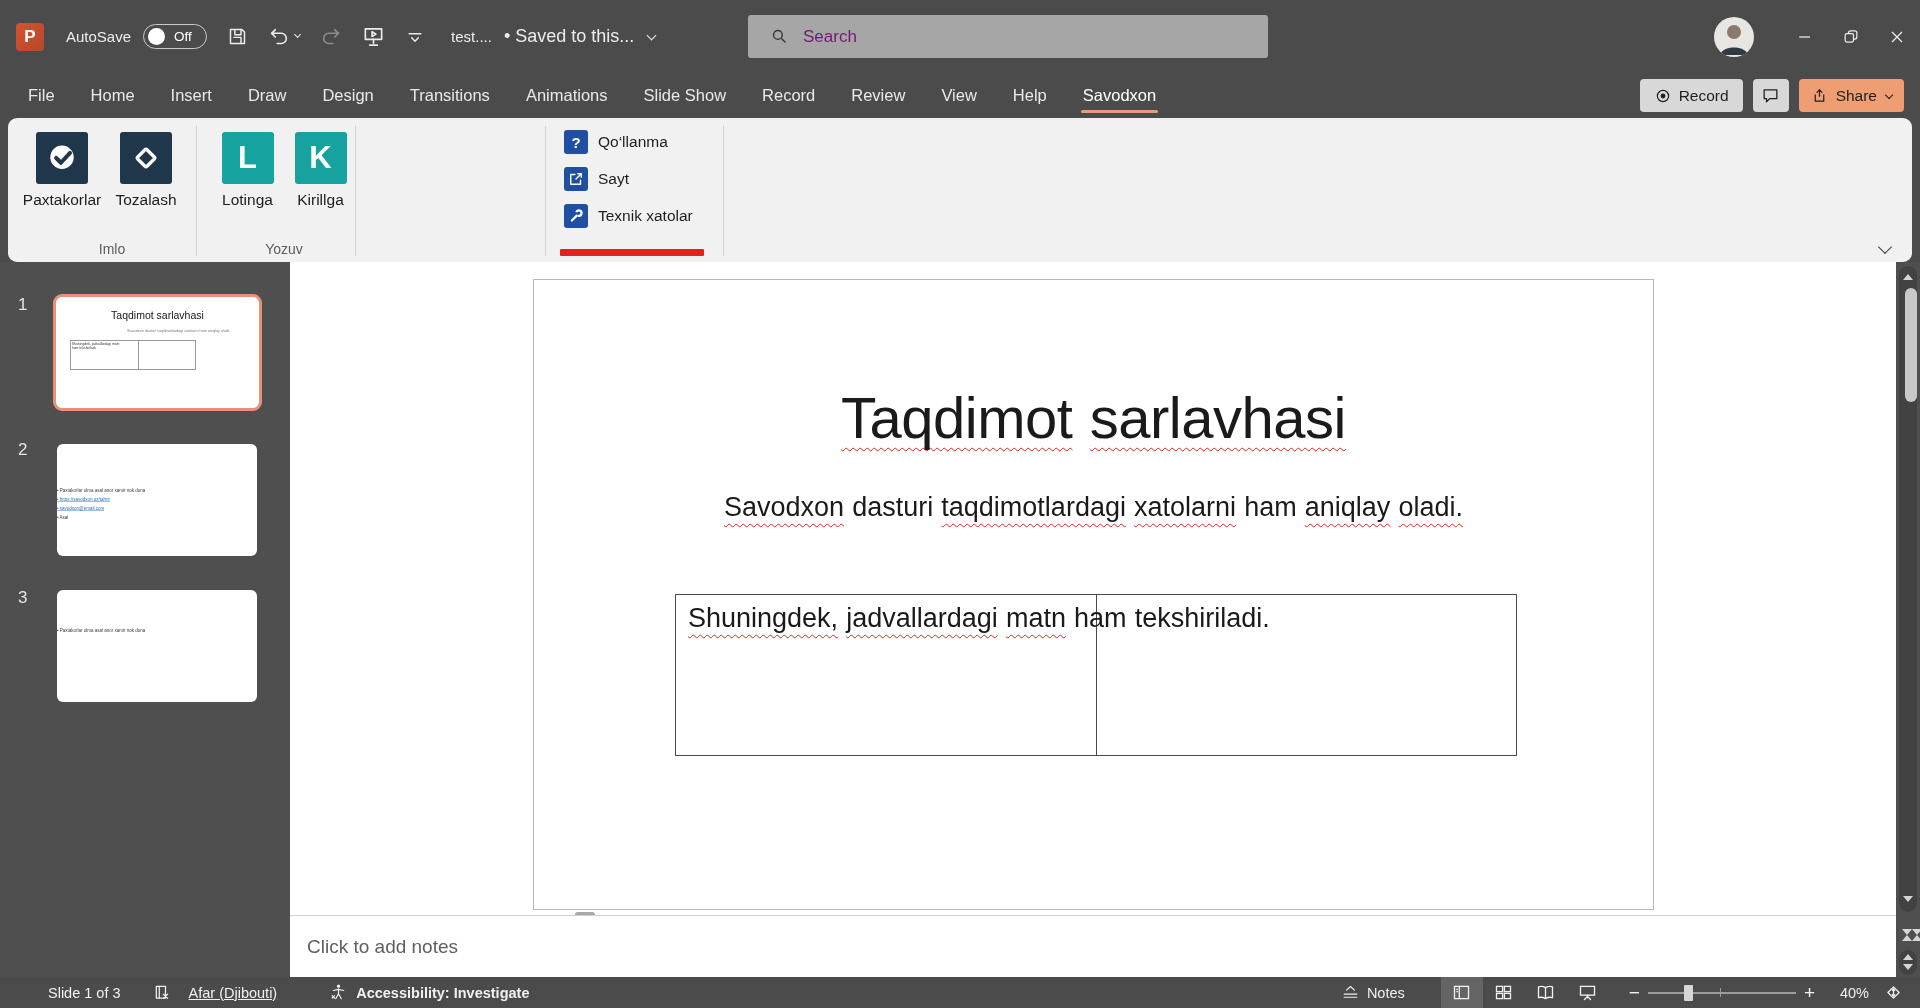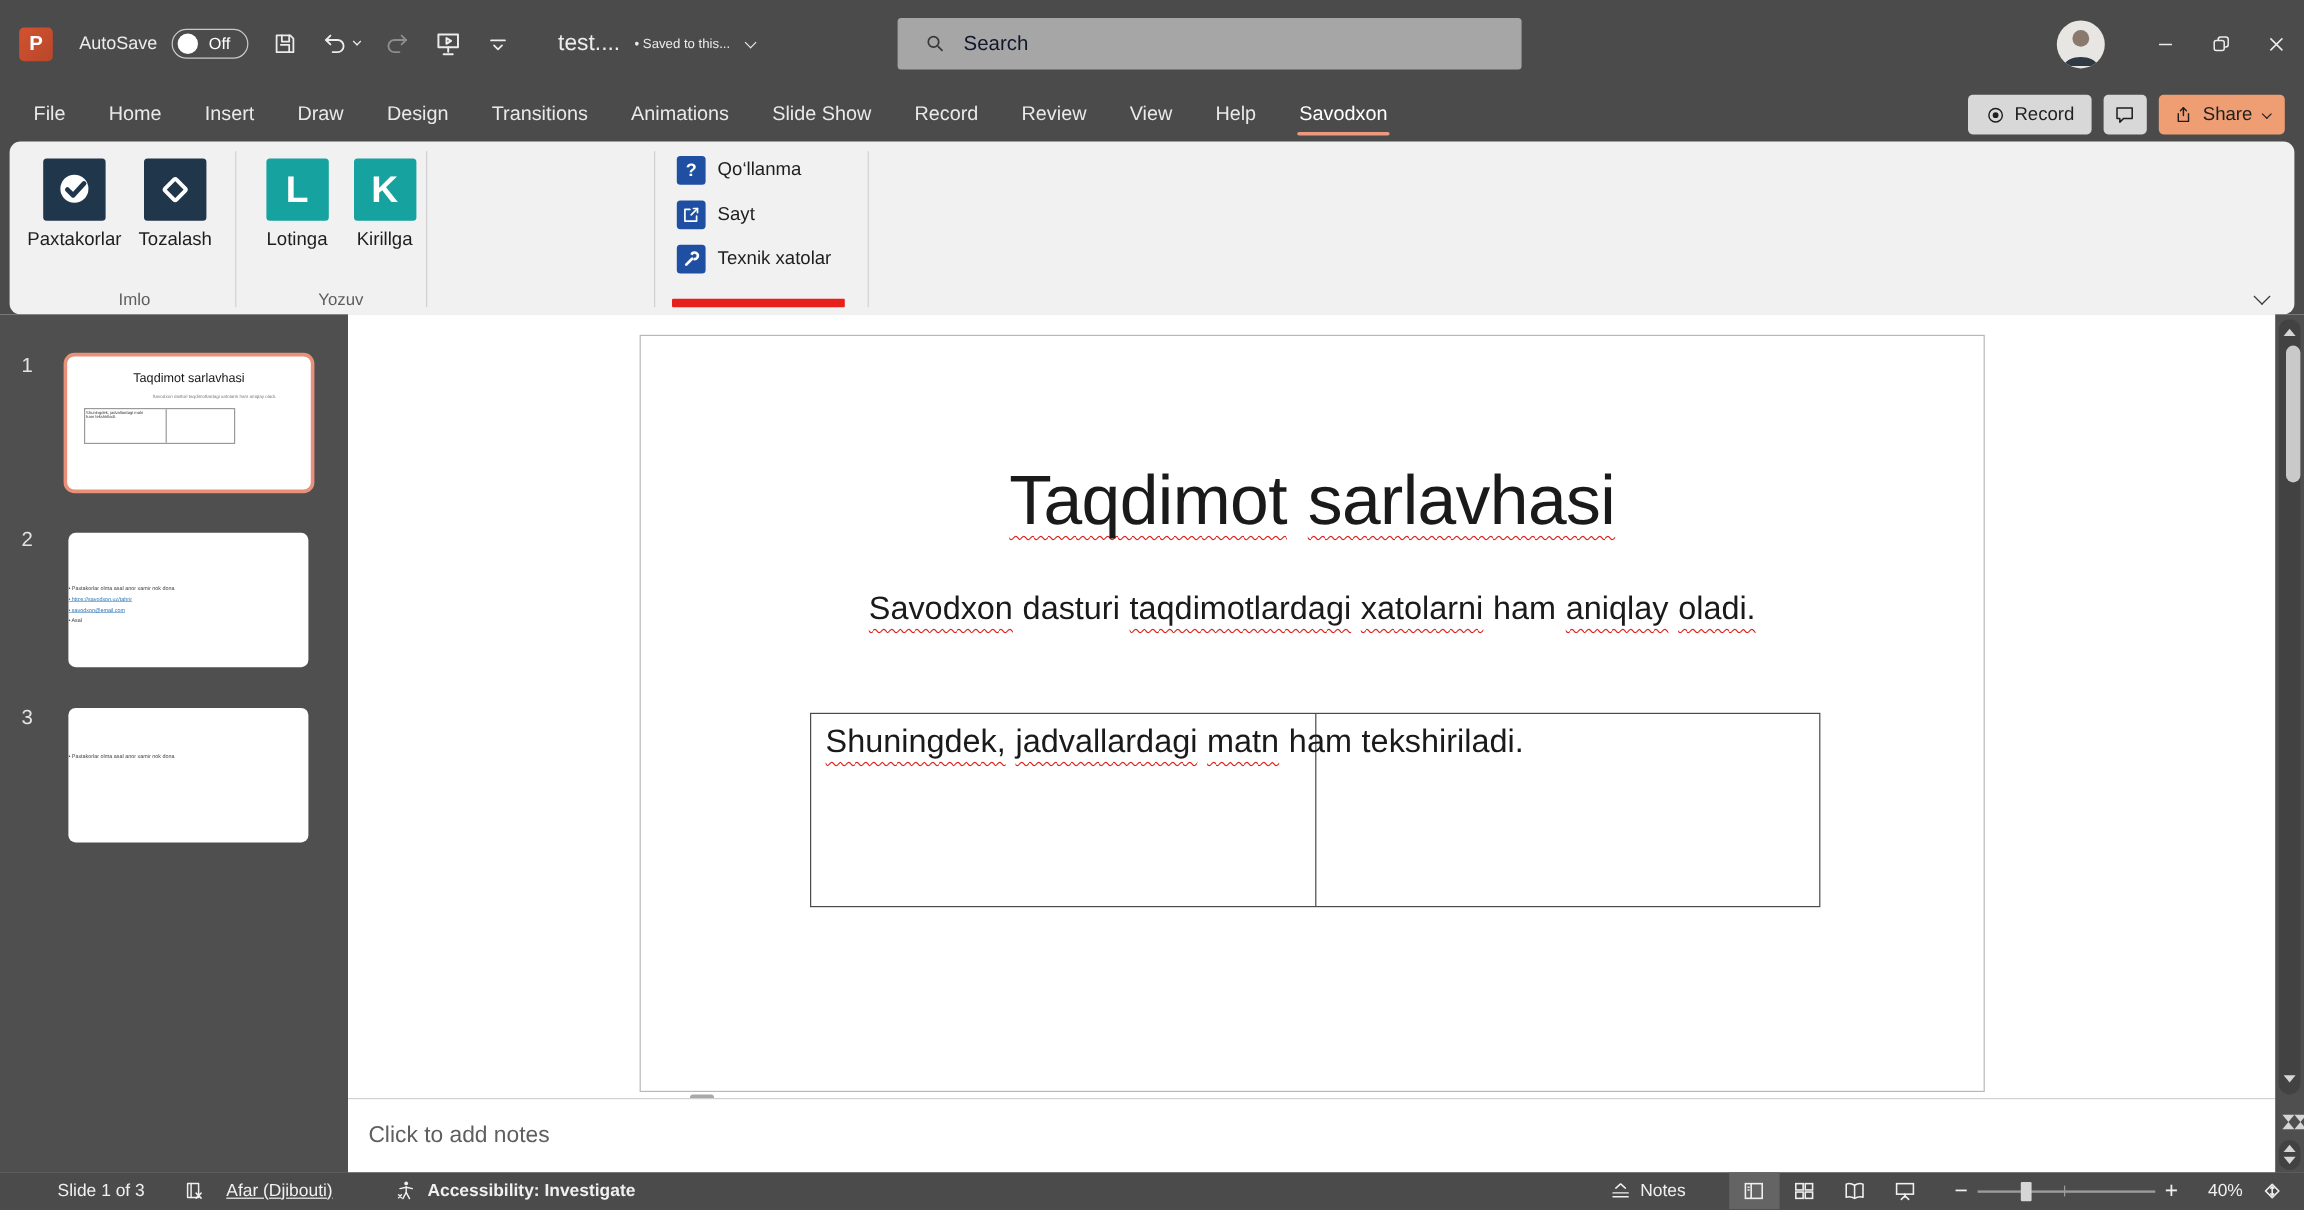--- a/index.html
+++ b/index.html
@@ -11,26 +11,26 @@
   .titlebar { position:absolute; left:0; top:0; width:1920px; height:73px; background:#4b4b4b; display:flex; align-items:center; color:#ececec; }
   .pptlogo { width:28px; height:28px; margin-left:16px; border-radius:4px; background:linear-gradient(135deg,#d35230,#b7472a); color:#fff; font-weight:bold; font-size:17px; display:flex; align-items:center; justify-content:center; }
   .autosave-label { margin-left:22px; font-size:15px; }
   .toggle { margin-left:12px; width:64px; height:25px; border:1px solid #c9c9c9; border-radius:13px; display:flex; align-items:center; padding:0 8px 0 4px; }
   .toggle .knob { width:17px; height:17px; border-radius:50%; background:#fff; }
   .toggle .state { margin-left:9px; font-size:13.5px; color:#fff; }
   .tb-ic { margin-left:20px; display:flex; align-items:center; }
   .tb-ic svg { stroke:#ececec; fill:none; stroke-width:1.7; stroke-linecap:round; stroke-linejoin:round; }
   .tb-ic.dim svg { stroke:#8d8d8d; }
   .chev { display:inline-block; width:7px; height:7px; border-right:1.6px solid #ececec; border-bottom:1.6px solid #ececec; transform:rotate(45deg); }
-  .fname { margin-left:40px; font-size:19px; white-space:nowrap; }
-  .fstatus { margin-left:12px; font-size:11px; white-space:nowrap; }
+  .fname { margin-left:26px; font-size:15px; white-space:nowrap; }
+  .fstatus { margin-left:12px; font-size:18px; white-space:nowrap; }
   .fchev { margin-left:14px; margin-top:-3px; }
   .searchbox { position:absolute; left:748px; top:15px; width:520px; height:43px; background:#a6a6a6; border-radius:3px; display:flex; align-items:center; color:#383838; }
   .searchbox svg { margin-left:22px; stroke:#383838; fill:none; stroke-width:1.8; }
-  .searchbox .ph { margin-left:14px; font-size:17px; color:#0f172a; }
+  .searchbox .ph { margin-left:14px; font-size:17px; color:#701a75; }
   .tb-right { position:absolute; right:0; top:0; height:73px; display:flex; align-items:center; }
   .avatar { width:40px; height:40px; border-radius:50%; background:#e8e6e3; overflow:hidden; margin-right:28px; }
   .winbtn { width:46px; height:73px; display:flex; align-items:center; justify-content:center; }
   .winbtn svg { stroke:#ececec; fill:none; stroke-width:1.5; }
 
   
   .menubar { position:absolute; left:0; top:73px; width:1920px; height:45px; background:#4b4b4b; display:flex; align-items:center; }
   .tab { position:relative; margin-left:36px; font-size:16.5px; color:#e9e9e9; white-space:nowrap; height:45px; display:flex; align-items:center; }
   .tab:first-child { margin-left:28px; }
   .tab.active { color:#fff; }

